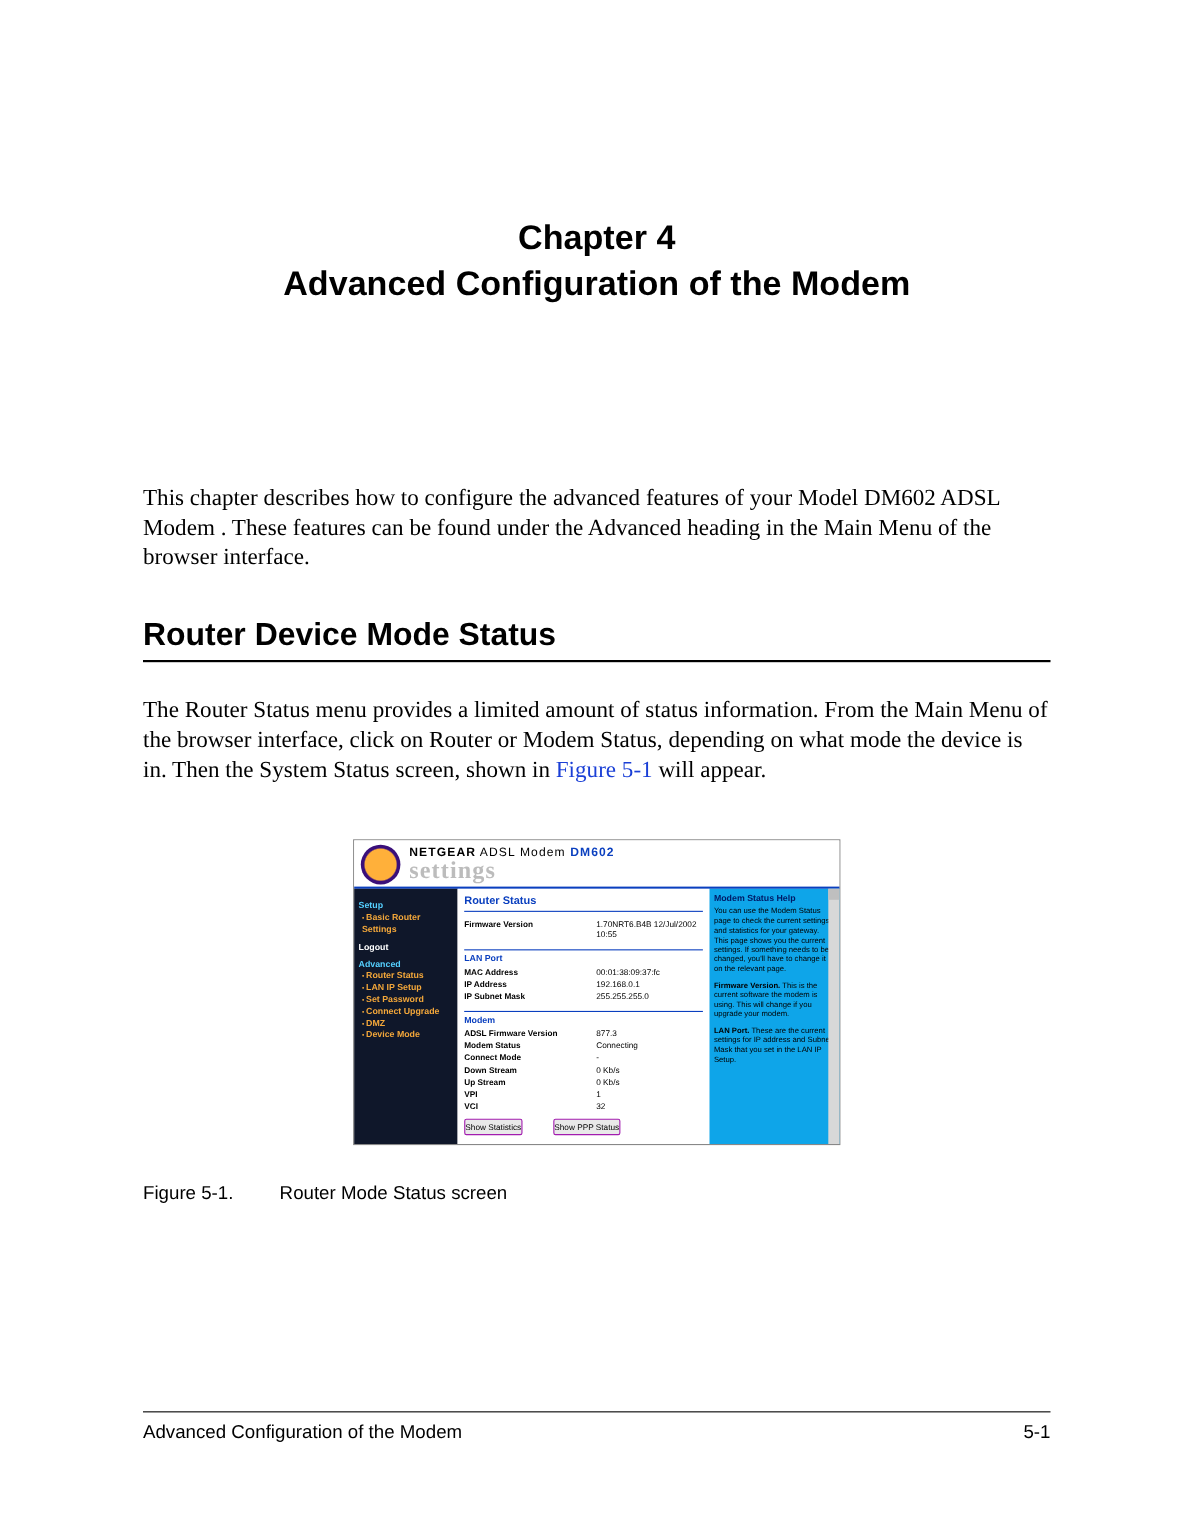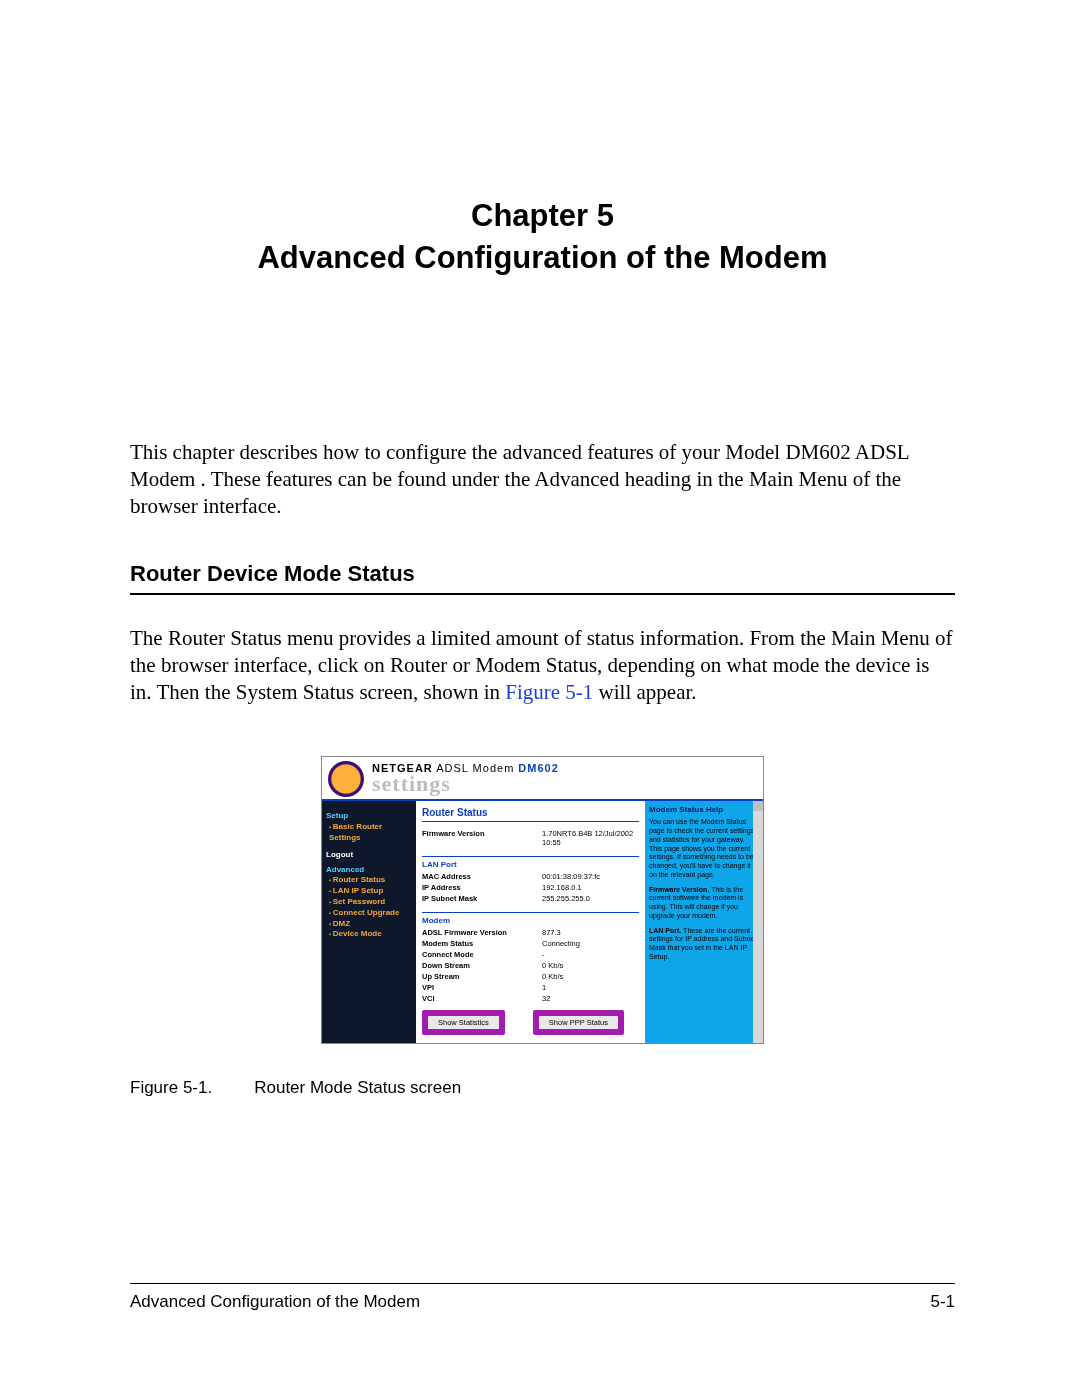--- a/index.html
+++ b/index.html
@@ -24,21 +24,21 @@
     line-height: 1.35;
   }
   .body-text {
     font-size: 21px;
     line-height: 1.3;
     margin-top: 160px;
   }
   .section-heading {
     font-family: Arial, Helvetica, sans-serif;
     font-weight: bold;
-    font-size: 22px;
+    font-size: 29px;
     margin-top: 40px;
     padding-bottom: 6px;
     border-bottom: 2px solid #000;
   }
   .section-body {
     font-size: 21px;
     line-height: 1.3;
     margin-top: 30px;
   }
   .fig-ref {
@@ -108,22 +108,22 @@
     color:#0a3fbf; font-weight:700; font-size:10px;
     padding-bottom:3px; border-bottom:1px solid #0a3fbf;
     margin-bottom:6px;
   }
   .rs-row { display:flex; font-size:7.5px; padding:1px 0; }
   .rs-row .k { width:120px; font-weight:700; }
   .rs-row .v { flex:1; }
   .rs-sub { color:#0a3fbf; font-weight:700; font-size:8px; margin:8px 0 2px 0; border-top:1px solid #0a3fbf; padding-top:3px;}
   .rs-btns { display:flex; gap:28px; margin-top:6px; }
   .rs-btn {
-    font-size:7.5px; padding:2px 10px; background:#e9e9e9;
-    border:6px solid #a21caf; border-radius:2px;
+    font-size:7.5px; padding:2px 0; background:#e9e9e9;
+    border:1px solid #a21caf; border-radius:2px;
   }
 
   .shot-help {
     width: 110px;
     background:#0ea5e9;
     color:#000;
     font-size:7px;
     line-height:1.25;
     padding:4px 4px;
     position:relative;
@@ -158,21 +158,21 @@
     font-size: 17px;
     display:flex; justify-content:space-between;
   }
 </style>
 </head>
 <body>
 
 <div class="page">
 
   <div class="chapter-heading">
-    <div>Chapter 5</div>
+    <div>Chapter 4</div>
     <div>Advanced Configuration of the Modem</div>
   </div>
 
   <div class="body-text">This chapter describes how to configure the advanced features of your Model DM602 ADSL Modem . These features can be found under the Advanced heading in the Main Menu of the browser interface.</div>
 
   <div class="section-heading">Router Device Mode Status</div>
 
   <div class="section-body">
     <span>The Router Status menu provides a limited amount of status information. From the Main Menu of the browser interface, click on Router or Modem Status, depending on what mode the device is in. Then the System Status screen, shown in </span><span class="fig-ref">Figure 5-1</span><span> will appear.</span>
   </div>

